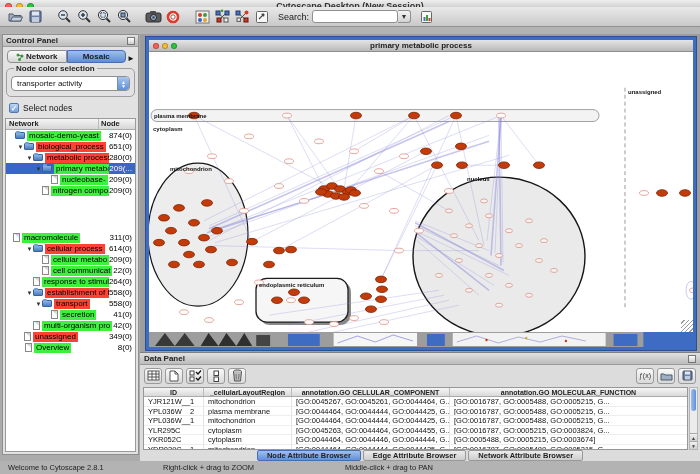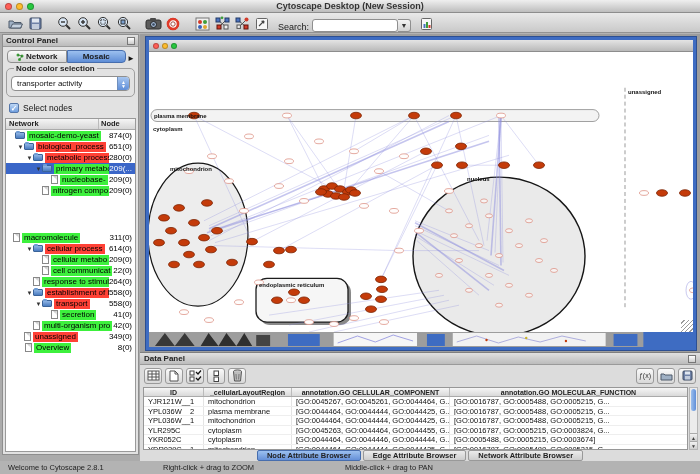--- a/index.html
+++ b/index.html
@@ -10,23 +10,23 @@
   
   .titlebar { position:absolute; top:0; left:0; right:0; height:13px;
     background:linear-gradient(#efefef,#bdbdbd); border-bottom:1px solid #8d8d8d;
     display:flex; align-items:center; }
   .lights { display:flex; gap:4px; margin-left:5px; }
   .light { width:7px; height:7px; border-radius:50%; border:1px solid rgba(0,0,0,.25); }
   .light.red{ background:#ff5f57; } .light.yellow{ background:#febc2e; } .light.green{ background:#28c840; }
   .win-title { position:absolute; left:0; right:0; text-align:center; font-size:9px; font-weight:bold; color:#333; }
 
   
-  .toolbar { position:absolute; top:13px; left:0; right:0; height:20px;
+  .toolbar { position:absolute; top:7px; left:0; right:0; height:20px;
     background:linear-gradient(#e9e9e9,#c9c9c9); border-bottom:1px solid #929292;
-    display:flex; align-items:flex-end; padding:0 5px; }
+    display:flex; align-items:center; padding:0 5px; }
   .tbtn { width:20px; height:17px; display:flex; align-items:center; justify-content:center; border-radius:3px; }
   .tsep { width:9px; }
   .search-label { font-size:9px; color:#222; margin:0 3px 0 6px; }
   .search-box { width:86px; height:13px; border:1px solid #8f8f8f; border-radius:3px; background:#fff; font-size:8px; padding:0 3px; }
   .dd-btn { width:13px; height:13px; border:1px solid #8f8f8f; border-left:none; background:linear-gradient(#f4f4f4,#d2d2d2);
     font-size:7px; line-height:11px; text-align:center; color:#333; border-radius:0 3px 3px 0; }
 
   
   .workspace { position:absolute; top:34px; left:0; right:0; bottom:13px; background:#ababab; }
 
@@ -391,20 +391,21 @@
     </div>
 
     <div class="network-desktop">
       <div class="network-window">
         <div class="nw-titlebar">
           <div class="nw-lights">
             <div class="nw-light" style="background:#ff5f57"></div>
             <div class="nw-light" style="background:#febc2e"></div>
             <div class="nw-light" style="background:#28c840"></div>
           </div>
+          <div class="nw-title">primary metabolic process</div>
         </div>
         <div class="nw-canvas">
           <svg id="netsvg" viewBox="0 0 544 282" preserveAspectRatio="none" width="100%" height="100%">
               <rect x="2" y="58" width="448" height="12" rx="6" fill="#f3f3f3" stroke="#8a8a8a" stroke-width="0.8"></rect>
               <ellipse cx="49" cy="184" rx="50" ry="72" fill="#ededed" stroke="#161616" stroke-width="1.2"></ellipse>
               <ellipse cx="350" cy="206" rx="86" ry="80" fill="#eaeaea" stroke="#161616" stroke-width="1.4"></ellipse>
               <rect x="110" y="231" width="92" height="44" rx="11" fill="rgba(40,40,40,.55)"></rect>
               <rect x="107" y="228" width="92" height="44" rx="11" fill="#f6f6f6" stroke="#1c1c1c" stroke-width="1.3"></rect>
               <line x1="476" y1="36" x2="476" y2="258" stroke="#9a9a9a" stroke-width="1" stroke-dasharray="4 3"></line>
               <line x1="55" y1="170" x2="265" y2="64" stroke="#8d8dde" stroke-width="0.6" opacity="0.5"></line>

